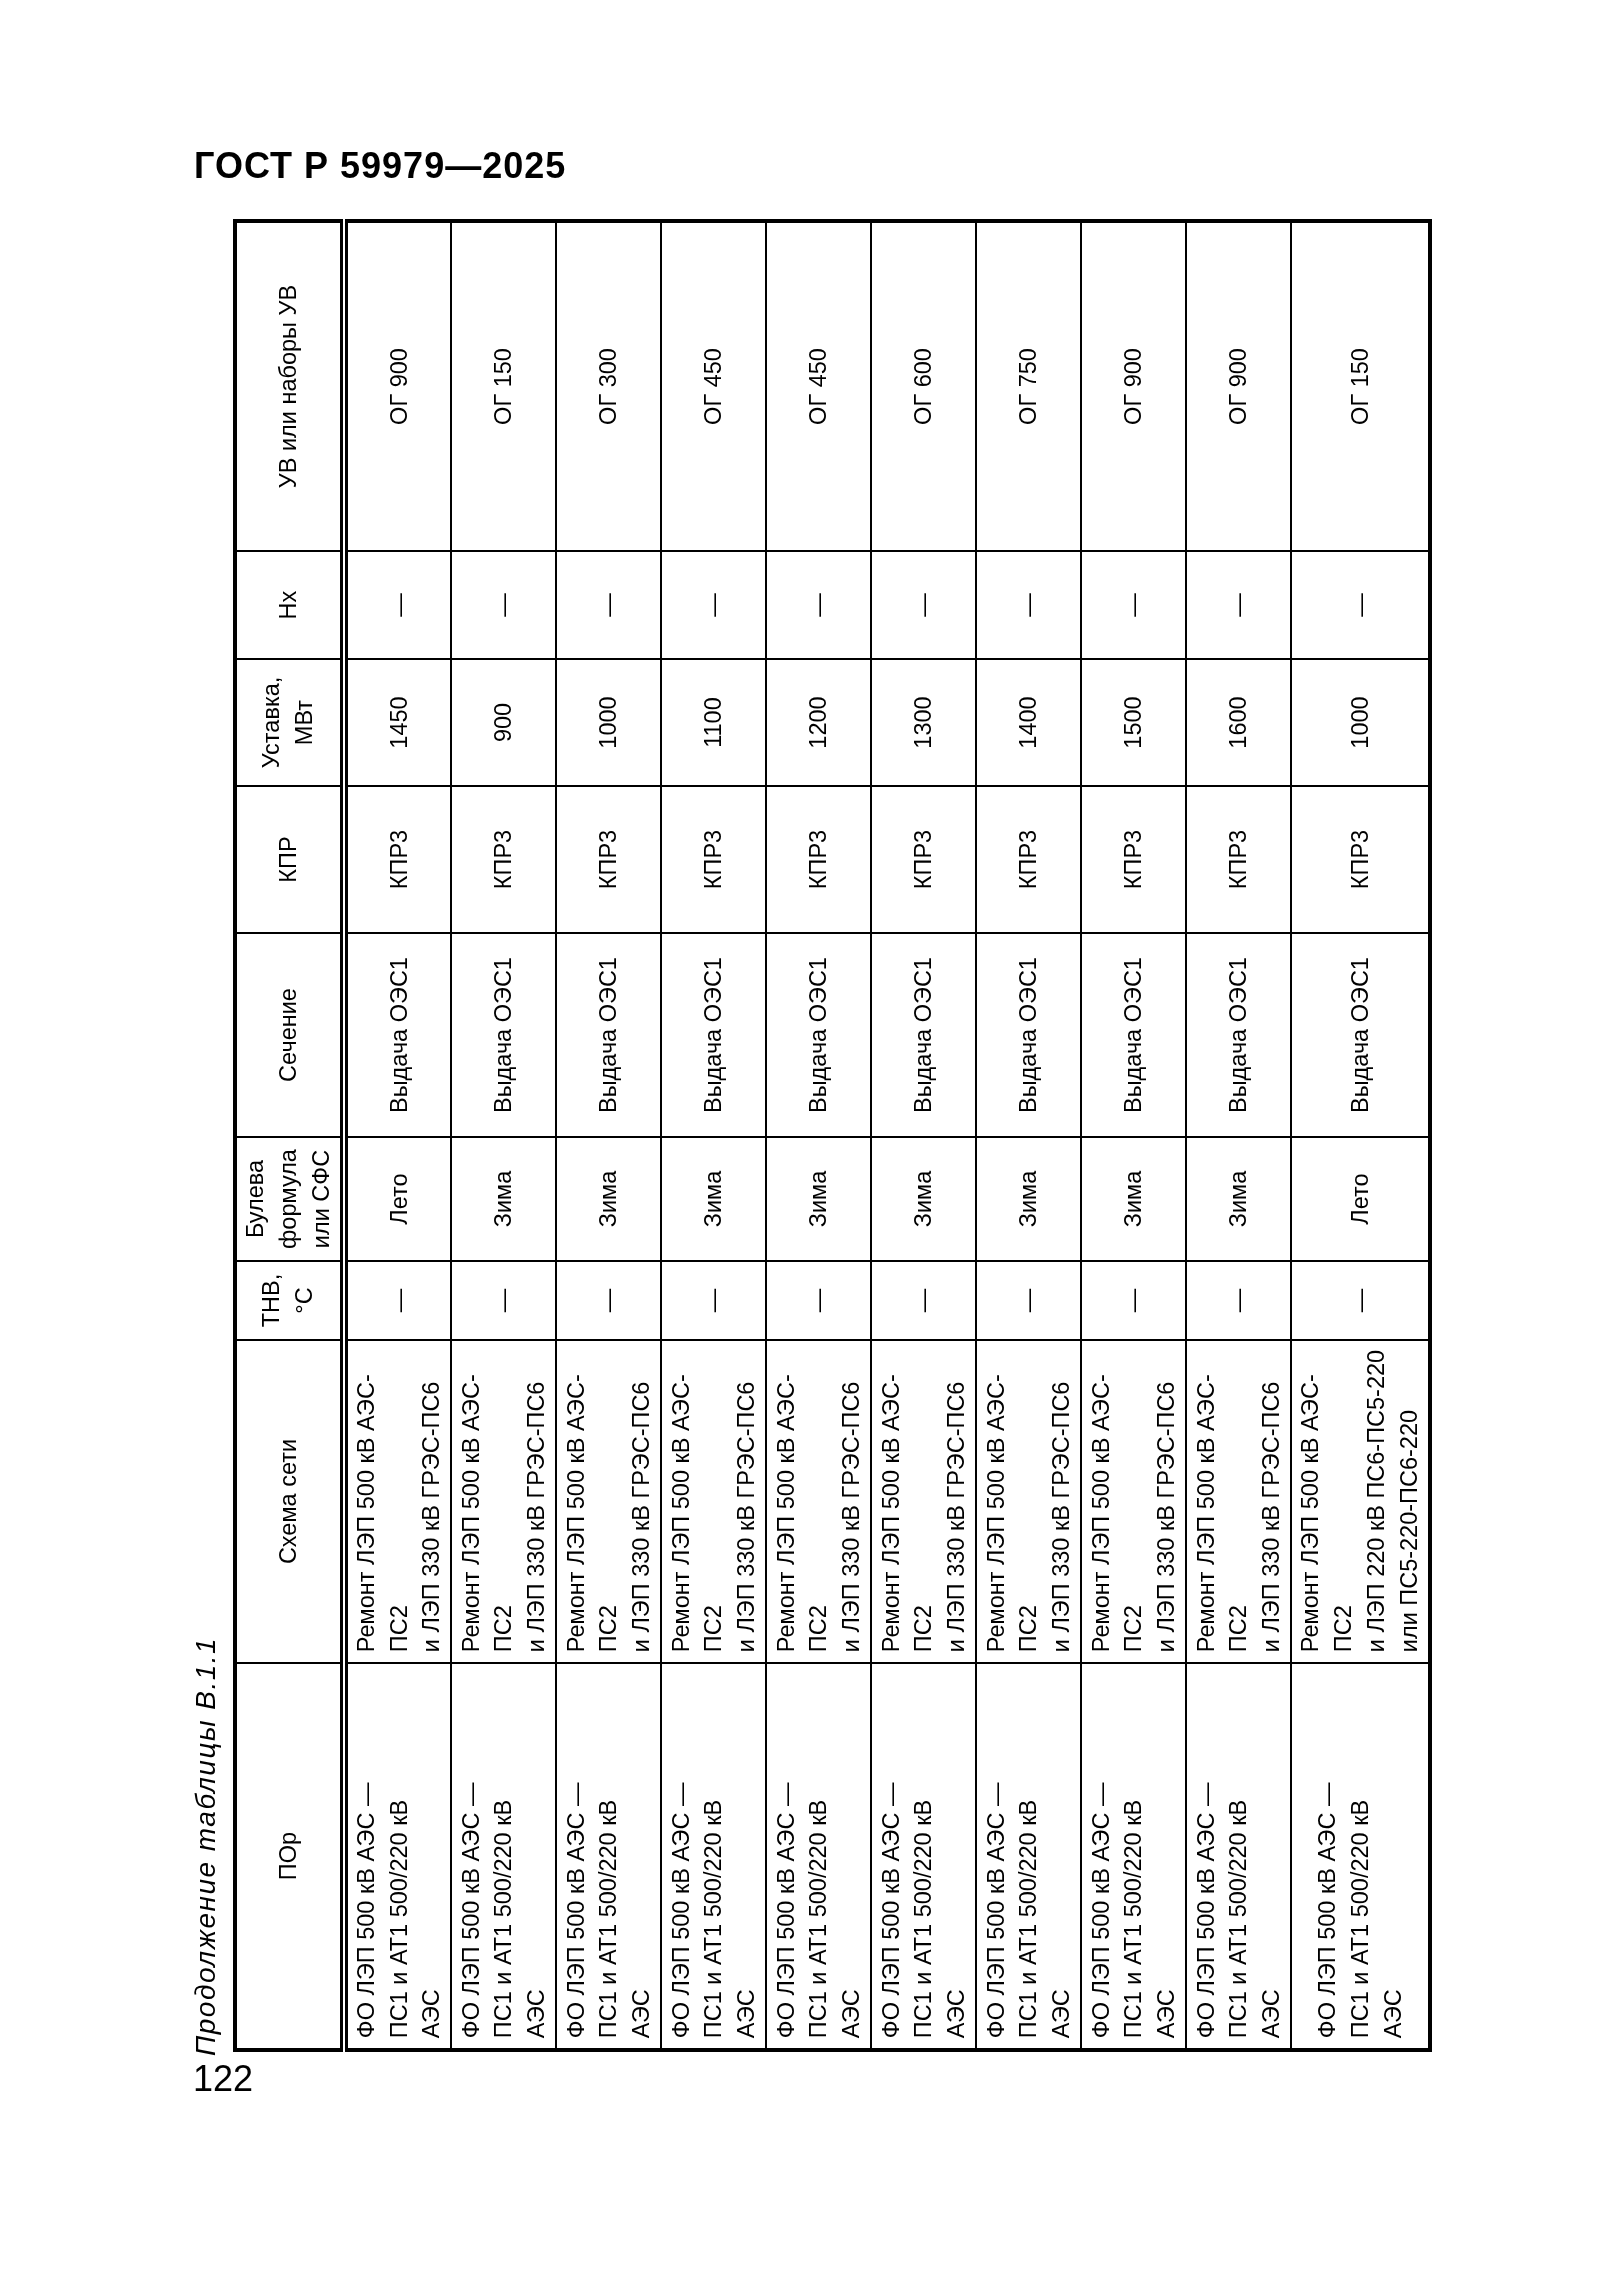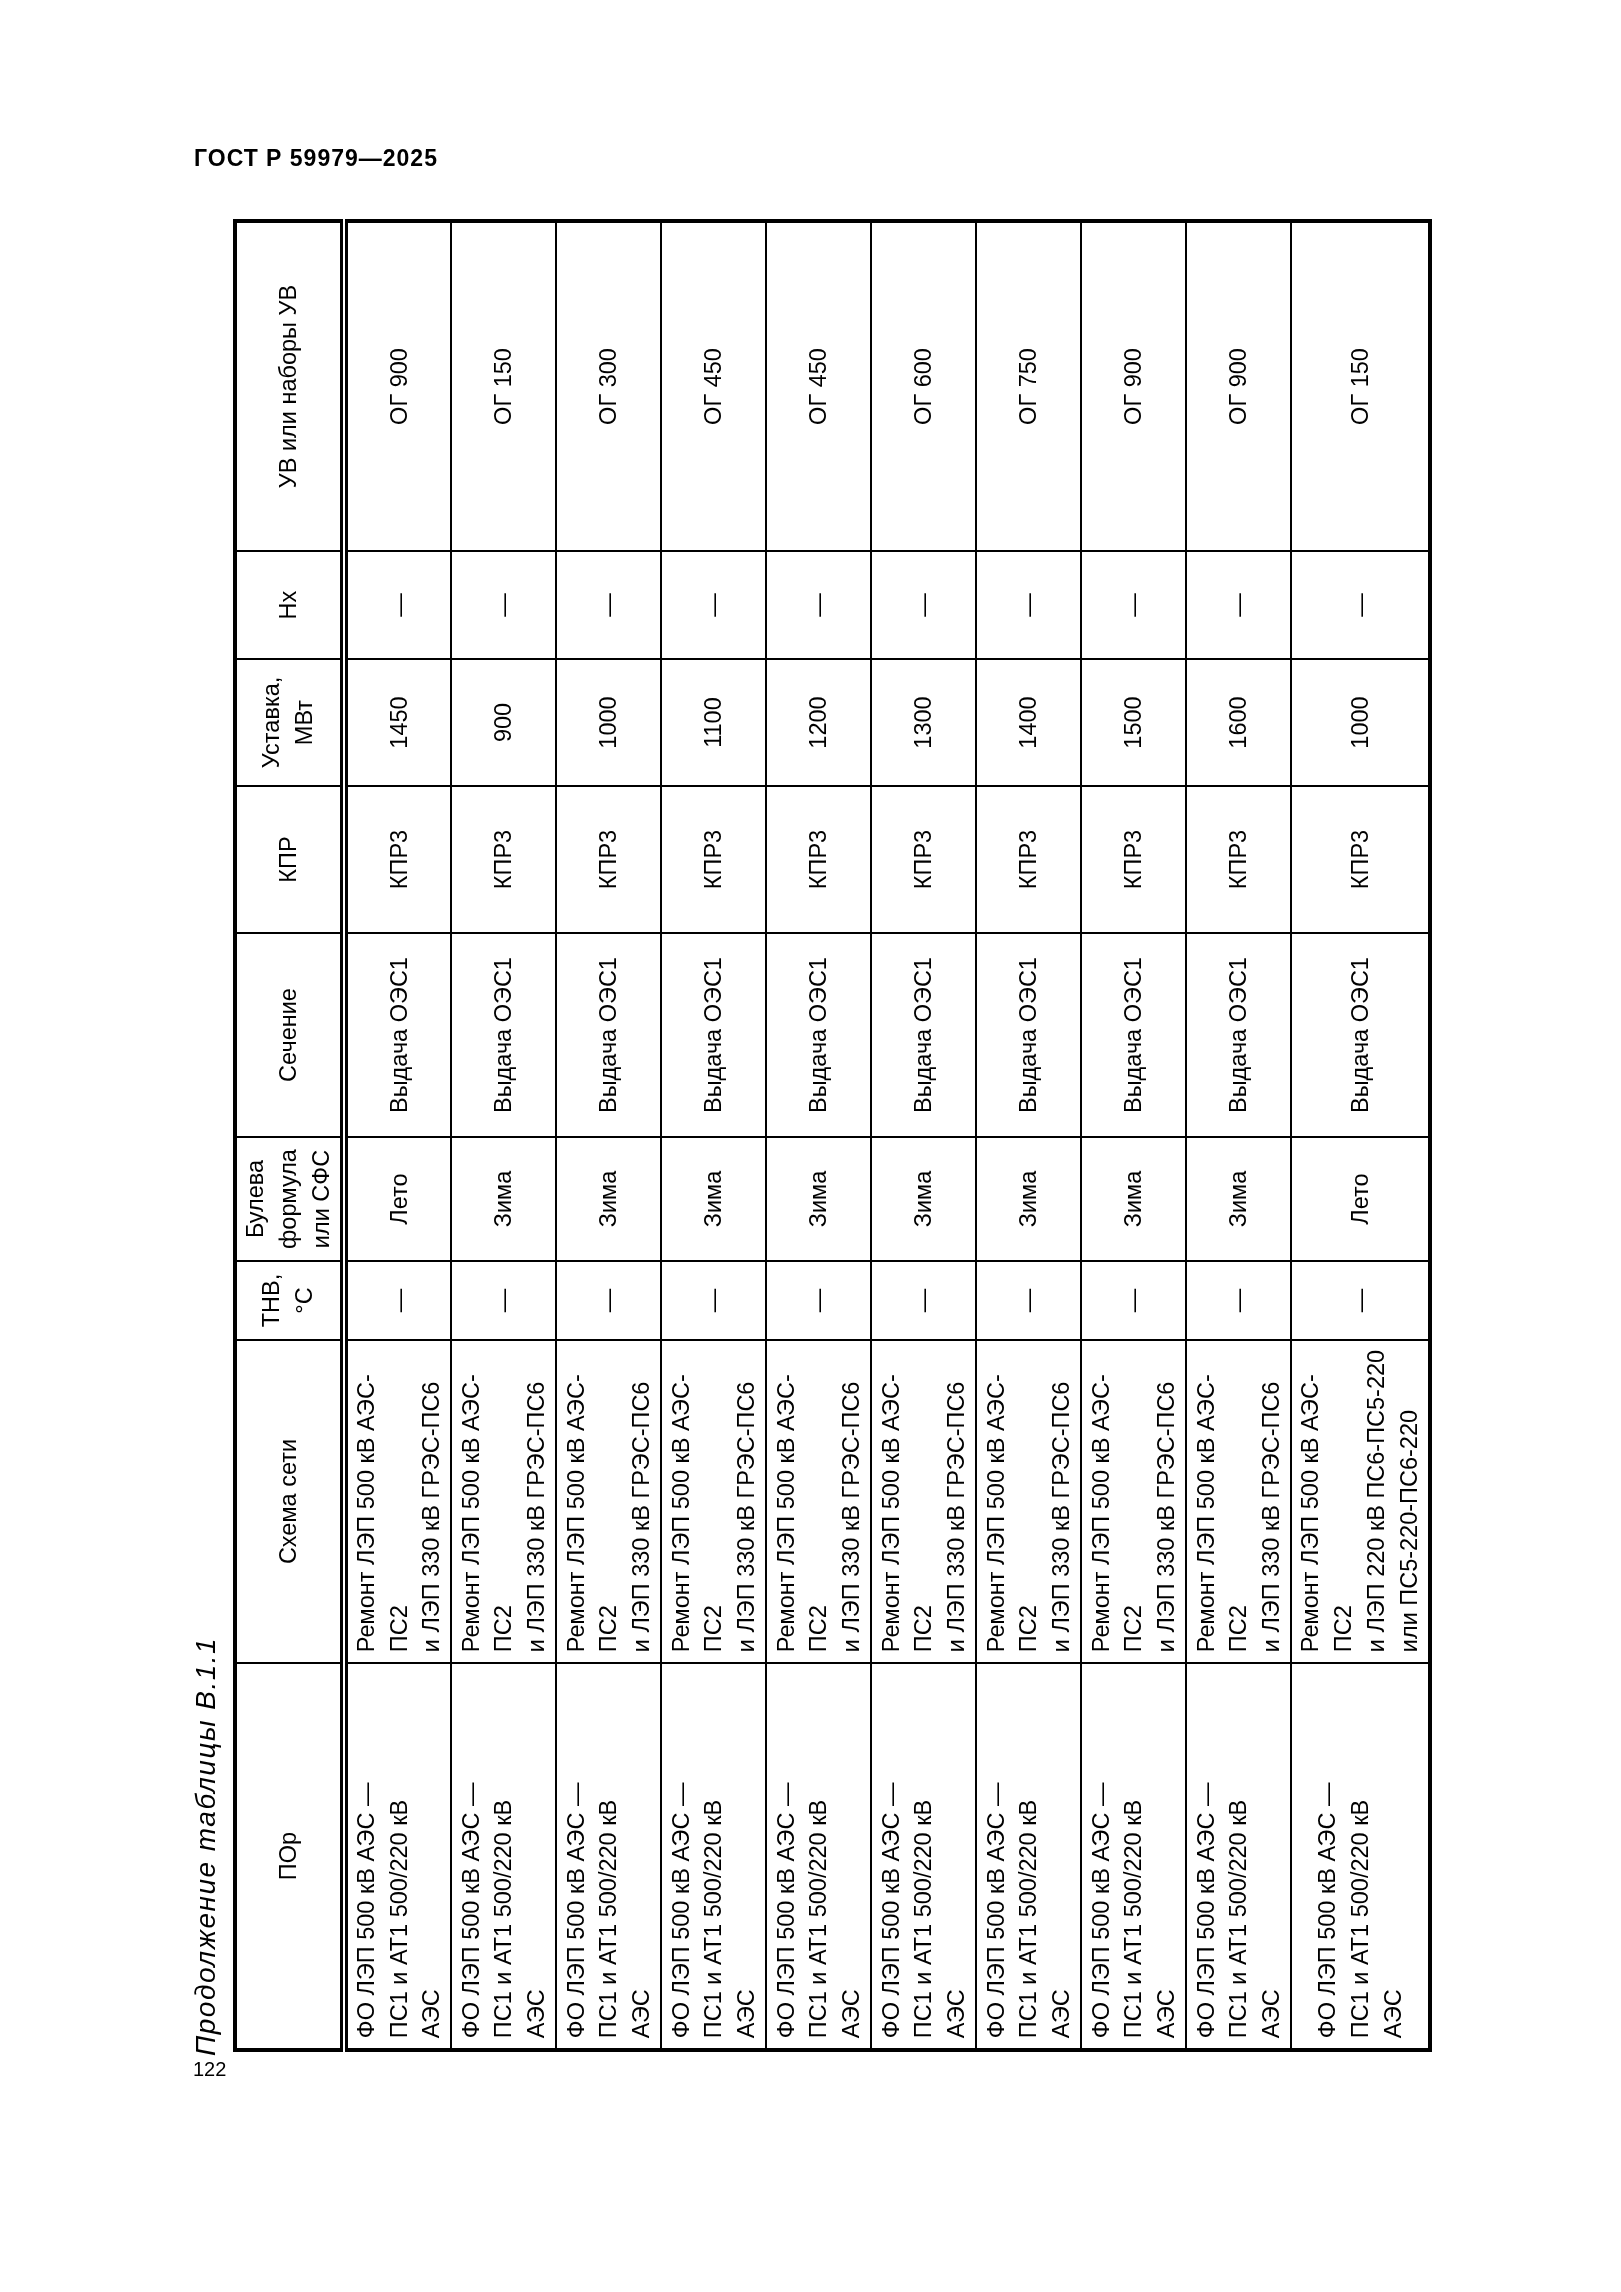--- a/index.html
+++ b/index.html
@@ -13,30 +13,30 @@
     height: 2293px;
     background: #ffffff;
     font-family: "Liberation Sans", sans-serif;
     color: #000000;
     overflow: hidden;
   }
   .doc-header {
     position: absolute;
     left: 194px;
     top: 145px;
-    font-size: 23px;
+    font-size: 36px;
     font-weight: bold;
     letter-spacing: 1px;
     white-space: nowrap;
   }
   .page-num {
     position: absolute;
     left: 193px;
     top: 2058px;
-    font-size: 20px;
+    font-size: 36px;
   }
   .table-caption {
     position: absolute;
     left: 190px;
     top: 2056px;
     transform: rotate(-90deg);
     transform-origin: 0 0;
     font-size: 28px;
     font-style: italic;
     letter-spacing: 1.5px;

